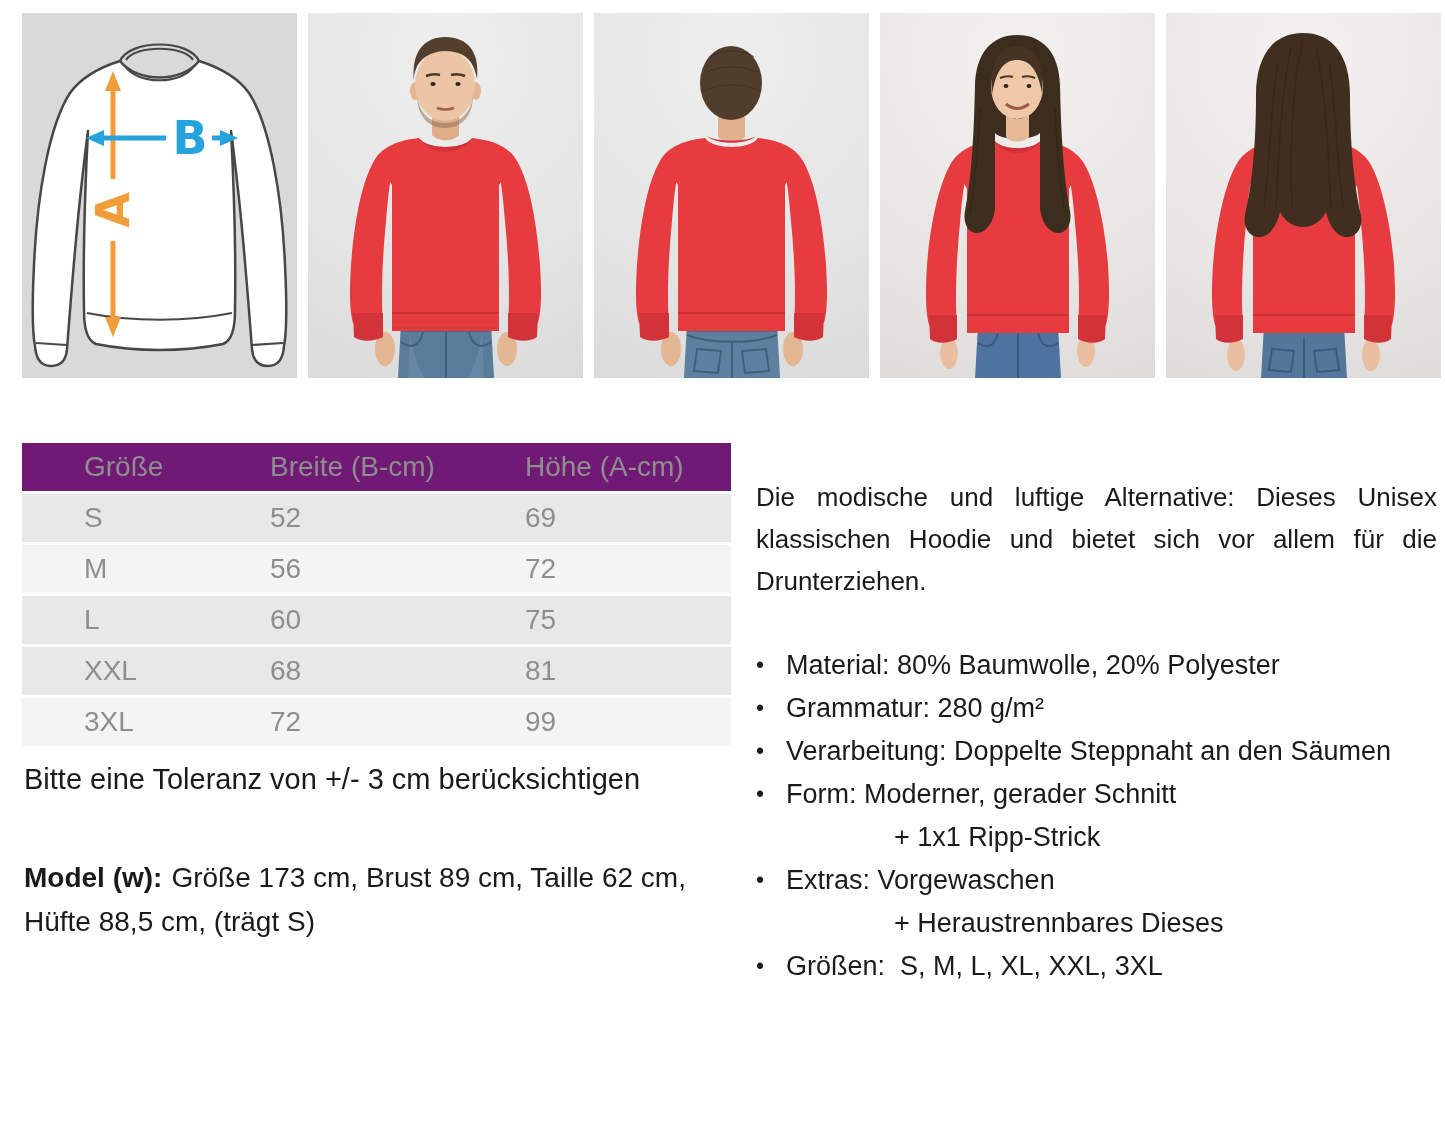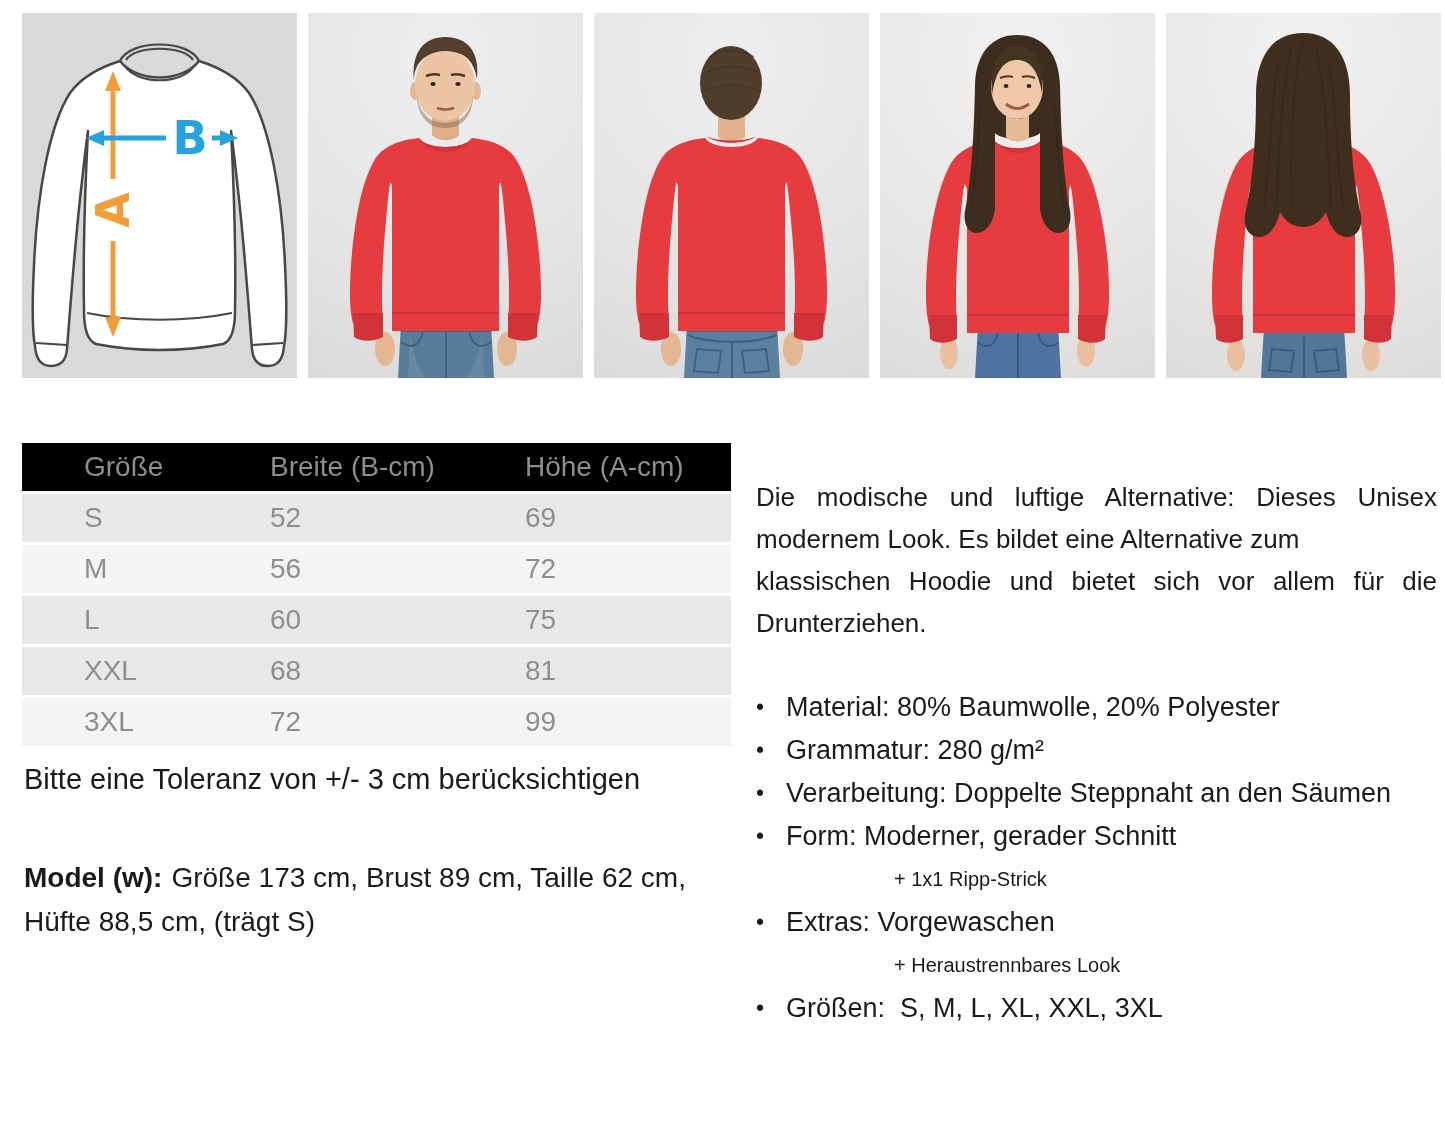--- a/index.html
+++ b/index.html
@@ -15,38 +15,38 @@
   .photo-f{background:radial-gradient(150% 120% at 50% 12%, #f2f1f0 0%, #e7e6e5 50%, #d7d6d5 100%);}
 
   
   .left-col{position:absolute;left:22px;top:440px;width:709px;}
   table.size-table{width:709px;border-collapse:separate;border-spacing:0 3px;}
   table.size-table th, table.size-table td{
     height:48px;font-size:28px;font-weight:400;color:#8e8e8e;text-align:left;
     vertical-align:middle;padding:0;}
   table.size-table th:first-child, table.size-table td:first-child{padding-left:62px;width:186px;}
   table.size-table th:nth-child(2), table.size-table td:nth-child(2){width:255px;}
-  thead tr{background:#000000;}
+  thead tr{background:#701a75;}
   tr.row-dark{background:#e8e8e8;}
   tr.row-light{background:#f4f4f4;}
 
   .tolerance{margin:14px 0 0 2px;font-size:29px;color:#1a1a1a;}
   .model-info{margin:60px 0 0 2px;width:703px;font-size:28px;line-height:44px;color:#1a1a1a;}
   .model-info + .model-info{margin-top:46px;}
   .model-info b{font-weight:700;margin-right:9px;}
 
   
   .right-col{position:absolute;left:756px;top:476px;width:681px;}
   .desc-line{font-size:26px;line-height:42px;color:#1a1a1a;}
   .just{text-align:justify;text-align-last:justify;}
   .features{margin:42px 0 0 0;padding:0;list-style:none;}
   .feature-item{display:flex;font-size:27px;line-height:43px;color:#1a1a1a;}
   .dot{width:30px;flex:0 0 30px;font-size:23px;color:#1a1a1a;}
   .ftext{flex:1;white-space:pre-wrap;}
-  .feature-extra{margin-left:138px;font-size:20px;line-height:43px;color:#1a1a1a;}
+  .feature-extra{margin-left:138px;font-size:27px;line-height:43px;color:#1a1a1a;}
 </style>
 </head>
 <body>
 
 <div class="page">
 
   <div class="gallery">
 
     <div class="panel diagram-panel">
       <svg viewBox="0 0 275 365">
@@ -252,21 +252,20 @@
 
     <p class="tolerance">Bitte eine Toleranz von +/- 3 cm berücksichtigen</p>
 
 
     <p class="model-info"><b>Model (w):</b><span>Größe 173 cm, Brust 89 cm, Taille 62 cm, Hüfte 88,5 cm, (trägt S)</span></p>
   </div>
 
   <div class="right-col">
     <div>
       <div class="desc-line just">Die modische und luftige Alternative: Dieses Unisex</div>
-      <div class="desc-line">modernem Look. Es bildet eine Alternative zum</div>
       <div class="desc-line just">klassischen Hoodie und bietet sich vor allem für die</div>
       <div class="desc-line">Drunterziehen.</div>
     </div>
 
     <ul class="features">
       <li class="feature-item">
         <span class="dot">•</span>
         <span class="ftext">Material: 80% Baumwolle, 20% Polyester</span>
       </li>
       <li class="feature-item">
@@ -279,20 +278,20 @@
       </li>
       <li class="feature-item">
         <span class="dot">•</span>
         <span class="ftext">Form: Moderner, gerader Schnitt</span>
       </li>
       <li class="feature-extra">+ 1x1 Ripp-Strick</li>
       <li class="feature-item">
         <span class="dot">•</span>
         <span class="ftext">Extras: Vorgewaschen</span>
       </li>
-      <li class="feature-extra">+ Heraustrennbares Look</li>
+      <li class="feature-extra">+ Heraustrennbares Dieses</li>
       <li class="feature-item">
         <span class="dot">•</span>
         <span class="ftext">Größen:  S, M, L, XL, XXL, 3XL</span>
       </li>
     </ul>
   </div>
 </div>
 
 </body></html>

